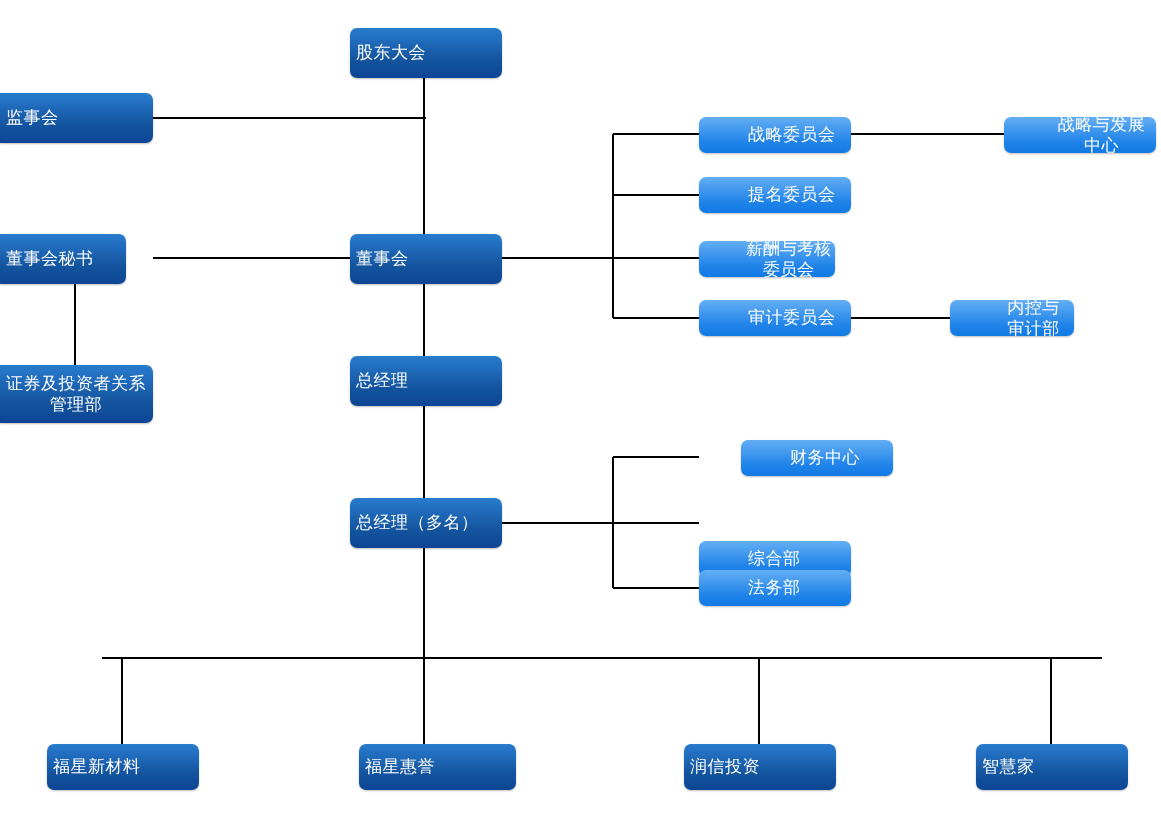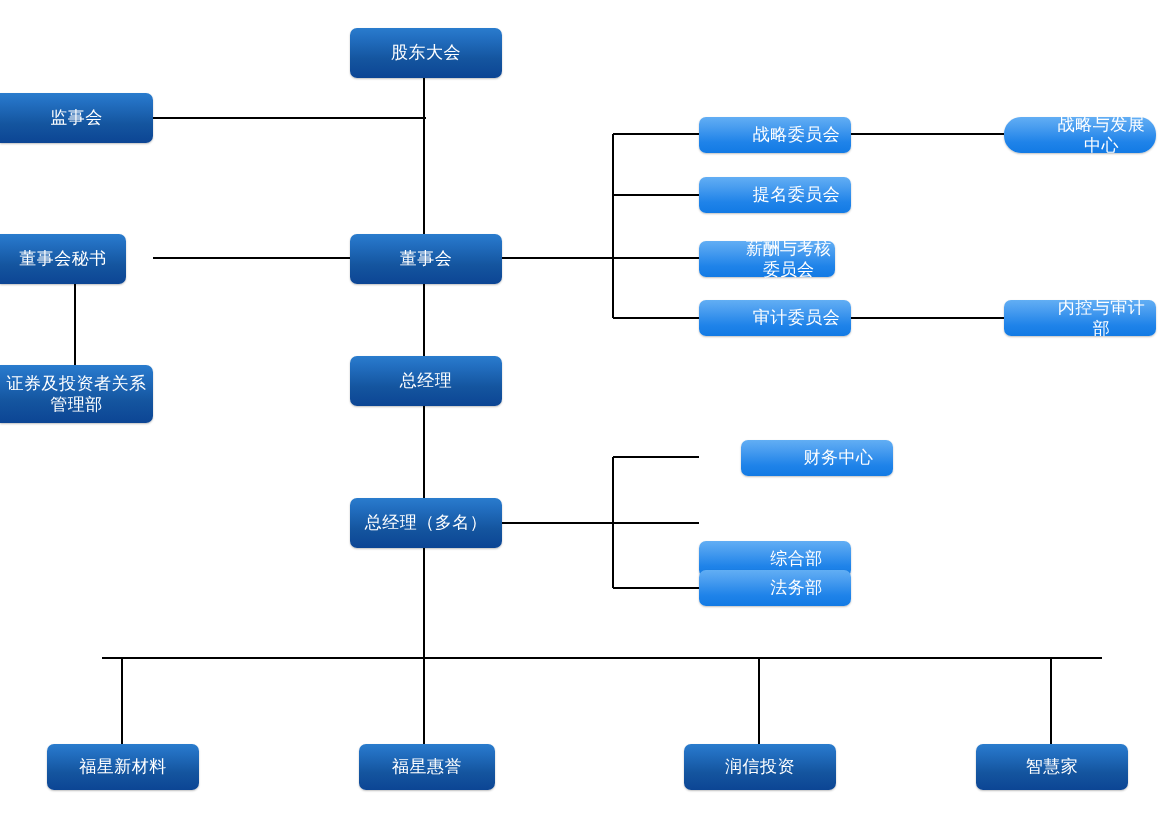--- a/index.html
+++ b/index.html
@@ -21,21 +21,21 @@
     position: absolute;
     background: #000000;
   }
   .node {
     position: absolute;
     box-sizing: border-box;
     border-radius: 7px;
     color: #ffffff;
     display: flex;
     align-items: center;
-    justify-content: center;
+    justify-content: flex-start;
     text-align: center;
     line-height: 1.25;
     font-size: 17px;
     letter-spacing: 0.5px;
     z-index: 3;
     box-shadow: 0 1px 2px rgba(0,0,0,0.25);
     user-select: none;
   }
   .node.dark {
     background: linear-gradient(to bottom, #2a7ccd 0%, #2370c2 18%, #14559f 62%, #0c4594 100%);
@@ -107,39 +107,39 @@
       </div>
       <div class="node light" style="left: 699px; top: 177px; width: 152px; height: 36px;">
         <span class="label">提名委员会</span>
       </div>
       <div class="node light tight" style="left: 699px; top: 241px; width: 136px; height: 36px;">
         <span class="label">薪酬与考核委员会</span>
       </div>
       <div class="node light" style="left: 699px; top: 300px; width: 152px; height: 36px;">
         <span class="label">审计委员会</span>
       </div>
-      <div class="node light" style="left: 1004px; top: 117px; width: 152px; height: 36px; border-radius: 17px;">
+      <div class="node light" style="left: 1004px; top: 117px; width: 152px; height: 36px;">
         <span class="label">战略与发展中心</span>
       </div>
-      <div class="node light" style="left: 1004px; top: 300px; width: 152px; height: 36px;">
+      <div class="node light" style="left: 950px; top: 300px; width: 124px; height: 36px;">
         <span class="label">内控与审计部</span>
       </div>
       <div class="node light" style="left: 699px; top: 440px; width: 152px; height: 36px; margin-left: 42px;">
         <span class="label">财务中心</span>
       </div>
       <div class="node light" style="left: 699px; top: 505px; width: 152px; height: 36px; margin-top: 36px;">
         <span class="label">综合部</span>
       </div>
       <div class="node light" style="left: 699px; top: 570px; width: 152px; height: 36px;">
         <span class="label">法务部</span>
       </div>
       <div class="node dark" style="left: 47px; top: 744px; width: 152px; height: 46px;">
         <span class="label">福星新材料</span>
       </div>
-      <div class="node dark" style="left: 359px; top: 744px; width: 136px; height: 46px;">
+      <div class="node dark" style="left: 359px; top: 744px; width: 157px; height: 46px;">
         <span class="label">福星惠誉</span>
       </div>
       <div class="node dark" style="left: 684px; top: 744px; width: 152px; height: 46px;">
         <span class="label">润信投资</span>
       </div>
       <div class="node dark" style="left: 976px; top: 744px; width: 152px; height: 46px;">
         <span class="label">智慧家</span>
       </div>
     </div>
 </div>

